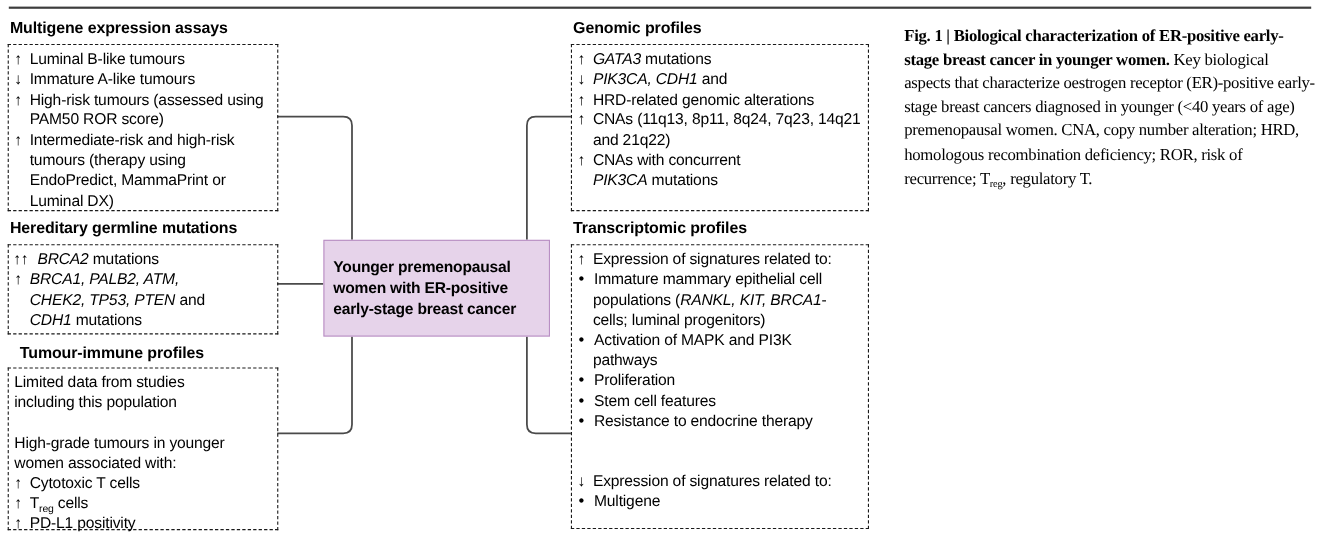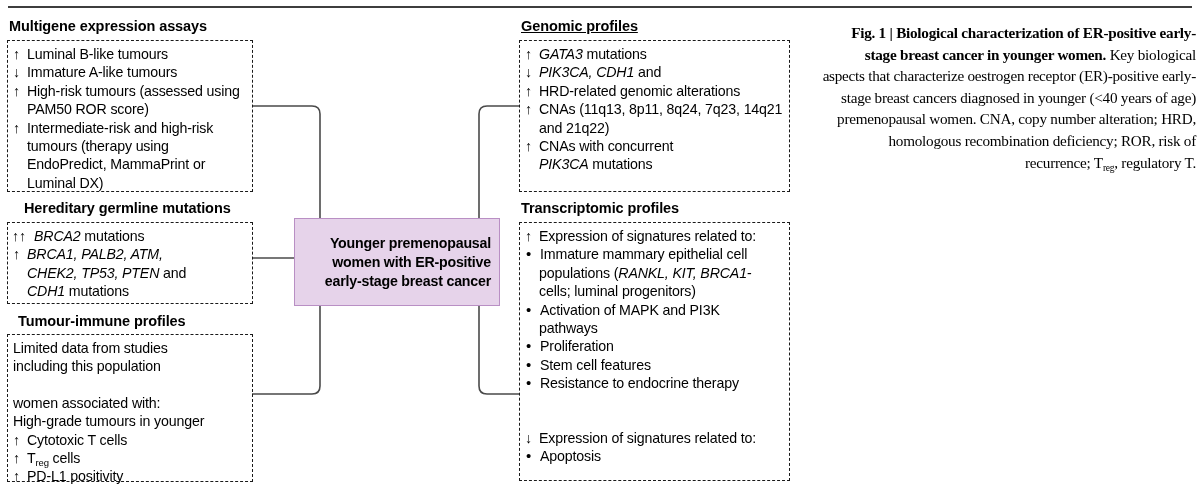--- a/index.html
+++ b/index.html
@@ -63,39 +63,39 @@
   sub{font-size:9.5px;line-height:0;vertical-align:baseline;position:relative;top:3px;}
 
   
   .centre-node{
     position:absolute;
     left:294px;top:218px;width:206px;height:88px;
     background:#e6d3ea;
     border:1.3px solid #b98fc4;
     box-sizing:border-box;
     display:flex;align-items:center;justify-content:center;
-    text-align:right;
+    text-align:left;
     font-weight:bold;
     font-size:14.2px;
     line-height:19px;
     letter-spacing:-0.2px;
     padding:0 8px;
   }
 
   
   .connectors{position:absolute;left:0;top:0;width:1200px;height:492px;}
 
   
   .caption{
     position:absolute;left:822px;top:22px;width:374px;
     font-family:"Liberation Serif", serif;
     font-size:15.2px;
     line-height:21.6px;
     letter-spacing:-0.25px;
-    text-align:right;
+    text-align:left;
   }
   .caption b{font-weight:bold;}
 </style>
 </head>
 <body>
 
 <div class="figure">
 
   <div class="top-rule"></div>
 
@@ -145,21 +145,21 @@
     <div class="row">
         <span class="mark"></span>
         <span class="txt">EndoPredict, MammaPrint or</span>
       </div>
     <div class="row">
         <span class="mark"></span>
         <span class="txt">Luminal DX)</span>
       </div>
   </div>
 
-  <div class="box-title" style="left:24px;top:200px;text-align:center;">Hereditary germline mutations</div>
+  <div class="box-title" style="left:9px;top:200px;text-align:center;">Hereditary germline mutations</div>
   <div class="dbox" style="left:7px;top:222px;width:246px;height:82px;">
     <div class="row">
         <span class="mark dbl">↑↑</span>
         <span class="txt"><i>BRCA2</i><span> mutations</span></span>
       </div>
     <div class="row">
         <span class="mark">↑</span>
         <span class="txt"><i>BRCA1, PALB2, ATM,</i></span>
       </div>
     <div class="row">
@@ -178,41 +178,41 @@
         <span class="mark blank"></span>
         <span class="txt">Limited data from studies</span>
       </div>
     <div class="row">
         <span class="mark blank"></span>
         <span class="txt">including this population</span>
       </div>
     <div class="gap"></div>
     <div class="row">
         <span class="mark blank"></span>
+        <span class="txt">High-grade tumours in younger</span>
+      </div>
+    <div class="row">
+        <span class="mark blank"></span>
         <span class="txt">women associated with:</span>
       </div>
     <div class="row">
-        <span class="mark blank"></span>
-        <span class="txt">High-grade tumours in younger</span>
-      </div>
-    <div class="row">
         <span class="mark">↑</span>
         <span class="txt">Cytotoxic T cells</span>
       </div>
     <div class="row">
         <span class="mark">↑</span>
         <span class="txt"><span>T</span><sub>reg</sub><span> cells</span></span>
       </div>
     <div class="row">
         <span class="mark">↑</span>
         <span class="txt">PD-L1 positivity</span>
       </div>
   </div>
 
-  <div class="box-title" style="left:521px;top:18px;text-decoration:underline;">Genomic profiles</div>
+  <div class="box-title" style="left:521px;top:18px;">Genomic profiles</div>
   <div class="dbox" style="left:519px;top:40px;width:271px;height:152px;">
     <div class="row">
         <span class="mark">↑</span>
         <span class="txt"><i>GATA3</i><span> mutations</span></span>
       </div>
     <div class="row">
         <span class="mark">↓</span>
         <span class="txt"><i>PIK3CA, CDH1</i><span> and</span></span>
       </div>
     <div class="row">
@@ -276,21 +276,21 @@
         <span class="txt">Resistance to endocrine therapy</span>
       </div>
     <div class="gap"></div>
     <div class="gap"></div>
     <div class="row">
         <span class="mark">↓</span>
         <span class="txt">Expression of signatures related to:</span>
       </div>
     <div class="row">
         <span class="mark dot">•</span>
-        <span class="txt">Apoptosis</span>
+        <span class="txt">Multigene</span>
       </div>
   </div>
 
   <div class="caption">
     <b>Fig. 1 | </b><b>Biological characterization of ER-positive early-stage breast cancer in younger women.</b><span> Key biological aspects that characterize oestrogen receptor (ER)-positive early-stage breast cancers diagnosed in younger (&lt;40 years of age) premenopausal women. CNA, copy number alteration; HRD, homologous recombination deficiency; ROR, risk of recurrence; T</span><sub>reg</sub><span>, regulatory T.</span>
   </div>
 
 </div>
 
 </body></html>

